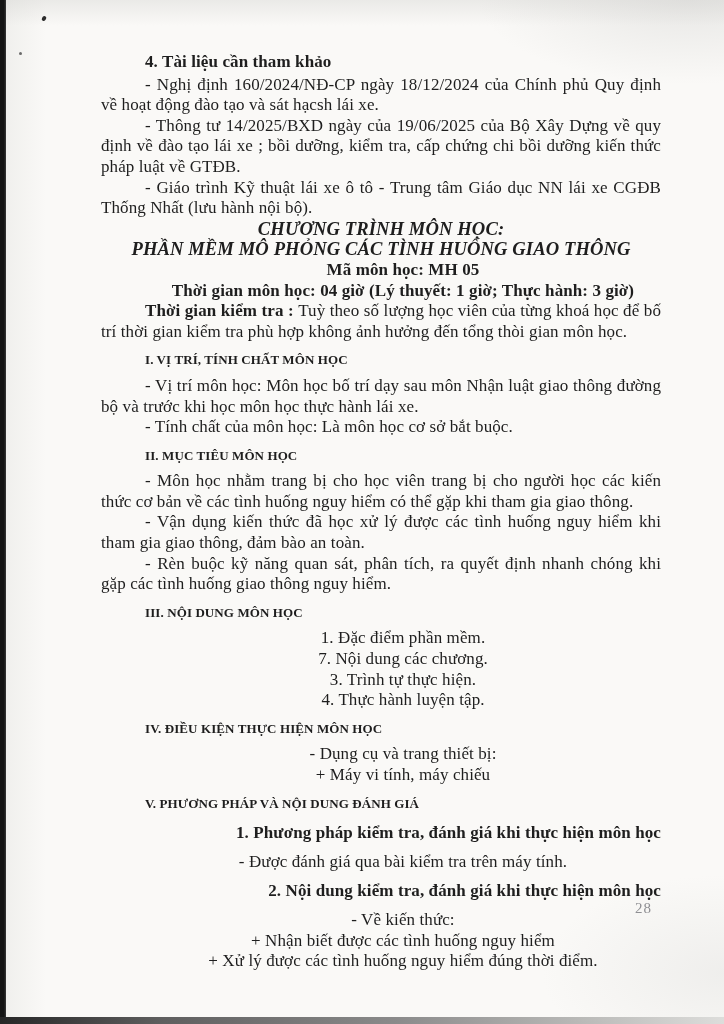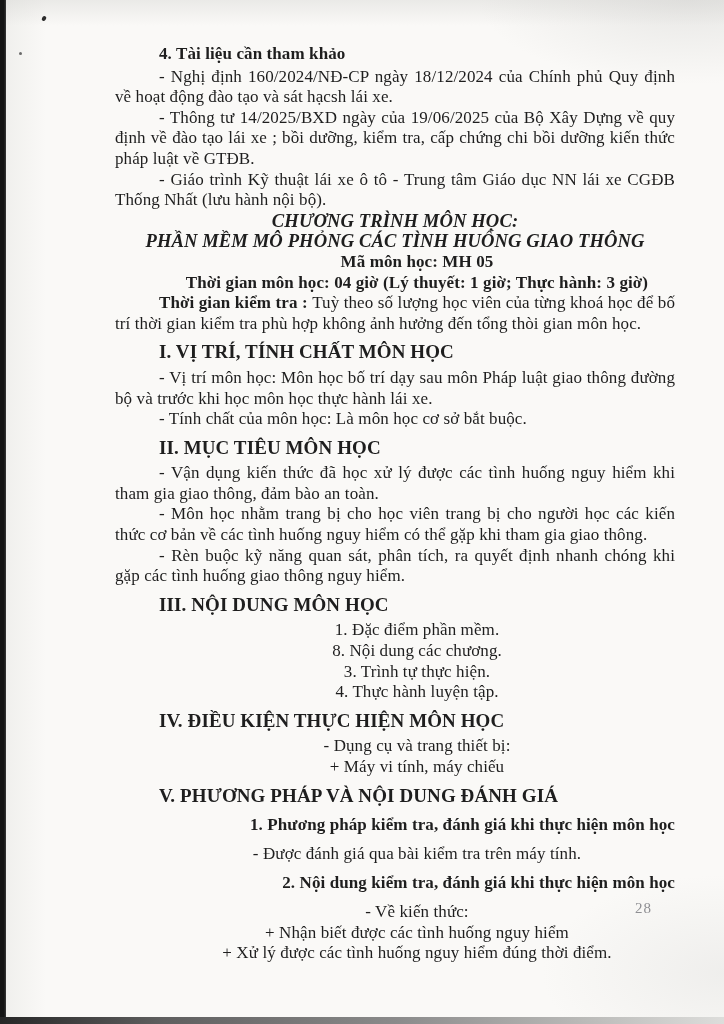--- a/index.html
+++ b/index.html
@@ -36,33 +36,32 @@
     background: #2c2c2c; border-radius: 60% 40% 55% 45%; transform: rotate(25deg);
   }
   .speck2 {
     position: absolute; left: 19px; top: 52px; width: 3px; height: 3px;
     background: #6a6a6a; border-radius: 50%;
   }
   
   .content {
     position: absolute;
     left: 101px;
-    top: 44px;
+    top: 52px;
     width: 560px;
     font-size: 17px;
     line-height: 20.6px;
     letter-spacing: 0.1px;
-    margin-left: 14px;
   }
   .b { font-weight: bold; }
   .t-heading-indent { margin: 0 0 2px 44px; }
   .t-para           { margin: 0; text-align: justify; text-indent: 44px; }
   .t-center         { margin: 0; text-align: center; font-size: 18.6px; font-style: italic; }
   .t-line-indent    { margin: 0 0 0 44px; text-align: center; }
-  .t-heading        { margin: 8px 0 5px 44px; font-size: 19px; }
+  .t-heading        { margin: 8px 0 5px 44px; font-size: 13px; }
   .t-subheading     { margin: 9px 0 8px 44px; text-align: right; }
   .page-number {
     position: absolute;
     left: 635px;
     top: 900px;
     font-size: 15px;
     color: #8f8f93;
     letter-spacing: 1px;
   }
 </style>
@@ -77,29 +76,29 @@
       <div class="t-heading-indent"><span class="b">4. Tài liệu cần tham khảo</span></div>
       <div class="t-para"><span>- Nghị định 160/2024/NĐ-CP ngày 18/12/2024 của Chính phủ Quy định về hoạt động đào tạo và sát hạcsh lái xe.</span></div>
       <div class="t-para"><span>- Thông tư 14/2025/BXD ngày của 19/06/2025 của Bộ Xây Dựng về quy định về đào tạo lái xe ; bồi dưỡng, kiểm tra, cấp chứng chi bồi dưỡng kiến thức pháp luật về GTĐB.</span></div>
       <div class="t-para"><span>- Giáo trình Kỹ thuật lái xe ô tô - Trung tâm Giáo dục NN lái xe CGĐB Thống Nhất (lưu hành nội bộ).</span></div>
       <div class="t-center"><span class="b">CHƯƠNG TRÌNH MÔN HỌC:</span></div>
       <div class="t-center"><span class="b">PHẦN MỀM MÔ PHỎNG CÁC TÌNH HUỐNG GIAO THÔNG</span></div>
       <div class="t-line-indent"><span class="b">Mã môn học: MH 05</span></div>
       <div class="t-line-indent"><span class="b">Thời gian môn học: 04 giờ (Lý thuyết: 1 giờ; Thực hành: 3 giờ)</span></div>
       <div class="t-para"><span class="b">Thời gian kiểm tra : </span><span>Tuỳ theo số lượng học viên của từng khoá học để bố trí thời gian kiểm tra phù hợp không ảnh hưởng đến tổng thòi gian môn học.</span></div>
       <div class="t-heading"><span class="b">I. VỊ TRÍ, TÍNH CHẤT MÔN HỌC</span></div>
-      <div class="t-para"><span>- Vị trí môn học: Môn học bố trí dạy sau môn Pháp luật giao thông đường bộ và trước khi học môn học thực hành lái xe.</span></div>
+      <div class="t-para"><span>- Vị trí môn học: Môn học bố trí dạy sau môn Nhận luật giao thông đường bộ và trước khi học môn học thực hành lái xe.</span></div>
       <div class="t-para"><span>- Tính chất của môn học: Là môn học cơ sở bắt buộc.</span></div>
       <div class="t-heading"><span class="b">II. MỤC TIÊU MÔN HỌC</span></div>
+      <div class="t-para"><span>- Môn học nhằm trang bị cho học viên trang bị cho người học các kiến thức cơ bản về các tình huống nguy hiểm có thể gặp khi tham gia giao thông.</span></div>
       <div class="t-para"><span>- Vận dụng kiến thức đã học xử lý được các tình huống nguy hiểm khi tham gia giao thông, đảm bào an toàn.</span></div>
-      <div class="t-para"><span>- Môn học nhằm trang bị cho học viên trang bị cho người học các kiến thức cơ bản về các tình huống nguy hiểm có thể gặp khi tham gia giao thông.</span></div>
       <div class="t-para"><span>- Rèn buộc kỹ năng quan sát, phân tích, ra quyết định nhanh chóng khi gặp các tình huống giao thông nguy hiểm.</span></div>
       <div class="t-heading"><span class="b">III. NỘI DUNG MÔN HỌC</span></div>
       <div class="t-line-indent"><span>1. Đặc điểm phần mềm.</span></div>
-      <div class="t-line-indent"><span>8. Nội dung các chương.</span></div>
+      <div class="t-line-indent"><span>7. Nội dung các chương.</span></div>
       <div class="t-line-indent"><span>3. Trình tự thực hiện.</span></div>
       <div class="t-line-indent"><span>4. Thực hành luyện tập.</span></div>
       <div class="t-heading"><span class="b">IV. ĐIỀU KIỆN THỰC HIỆN MÔN HỌC</span></div>
       <div class="t-line-indent"><span>- Dụng cụ và trang thiết bị:</span></div>
       <div class="t-line-indent"><span>+ Máy vi tính, máy chiếu</span></div>
       <div class="t-heading"><span class="b">V. PHƯƠNG PHÁP VÀ NỘI DUNG ĐÁNH GIÁ</span></div>
       <div class="t-subheading"><span class="b">1. Phương pháp kiểm tra, đánh giá khi thực hiện môn học</span></div>
       <div class="t-line-indent"><span>- Được đánh giá qua bài kiểm tra trên máy tính.</span></div>
       <div class="t-subheading"><span class="b">2. Nội dung kiểm tra, đánh giá khi thực hiện môn học</span></div>
       <div class="t-line-indent"><span>- Về kiến thức:</span></div>

